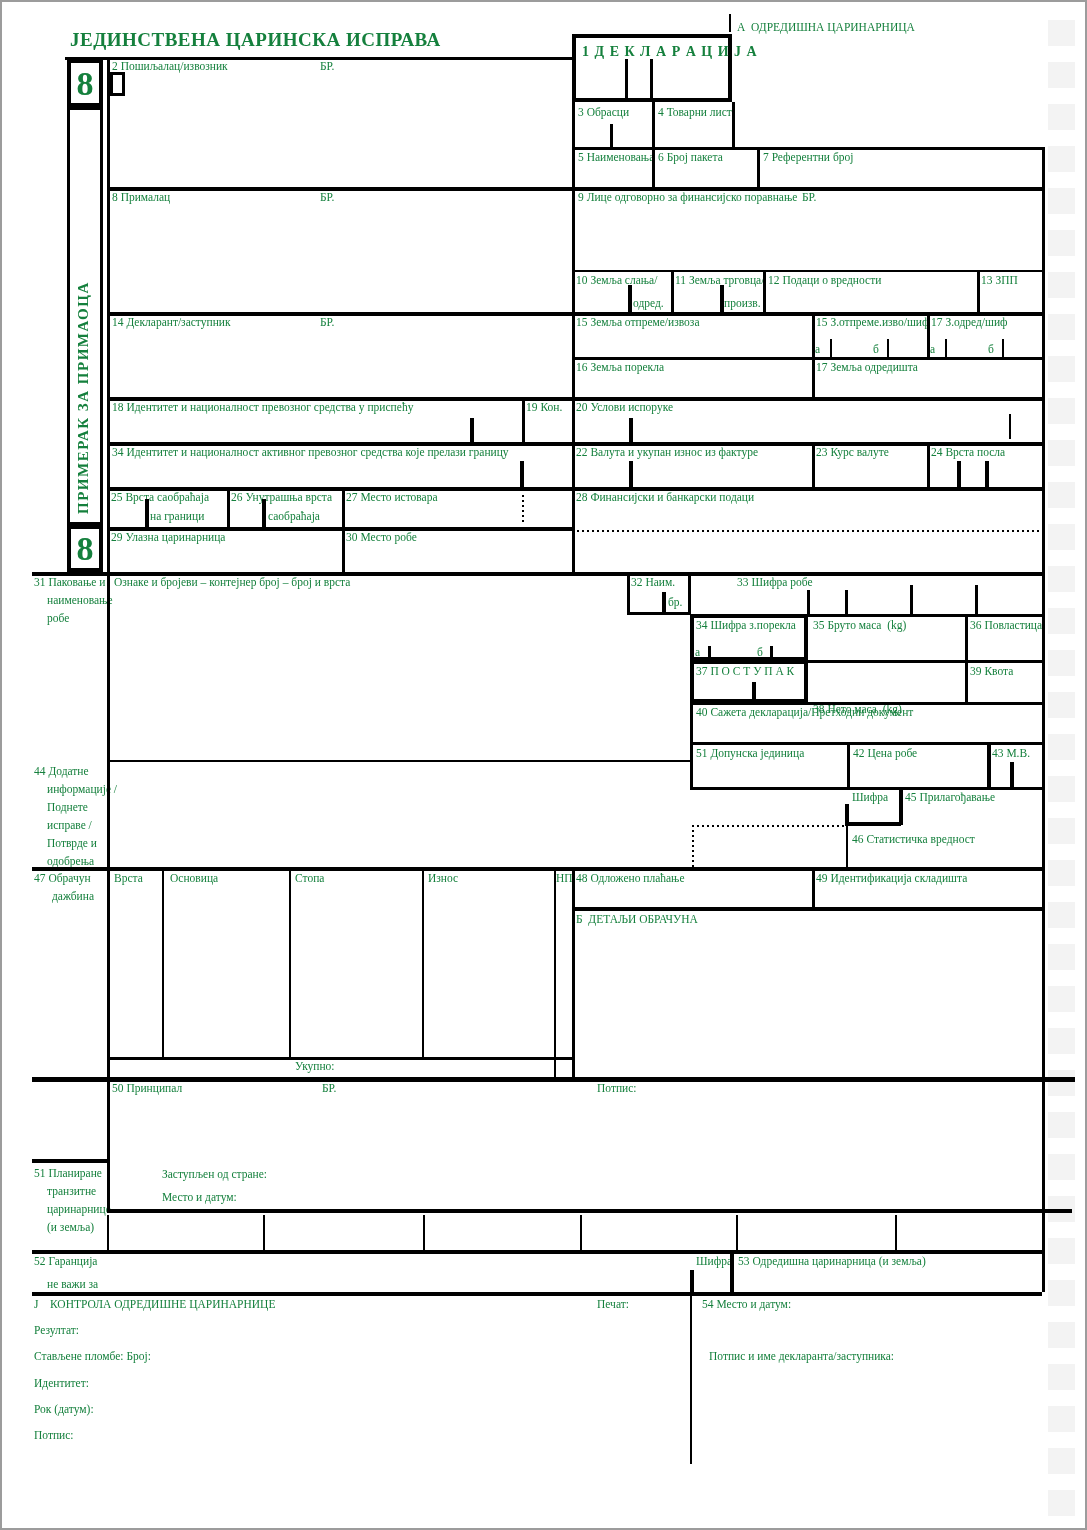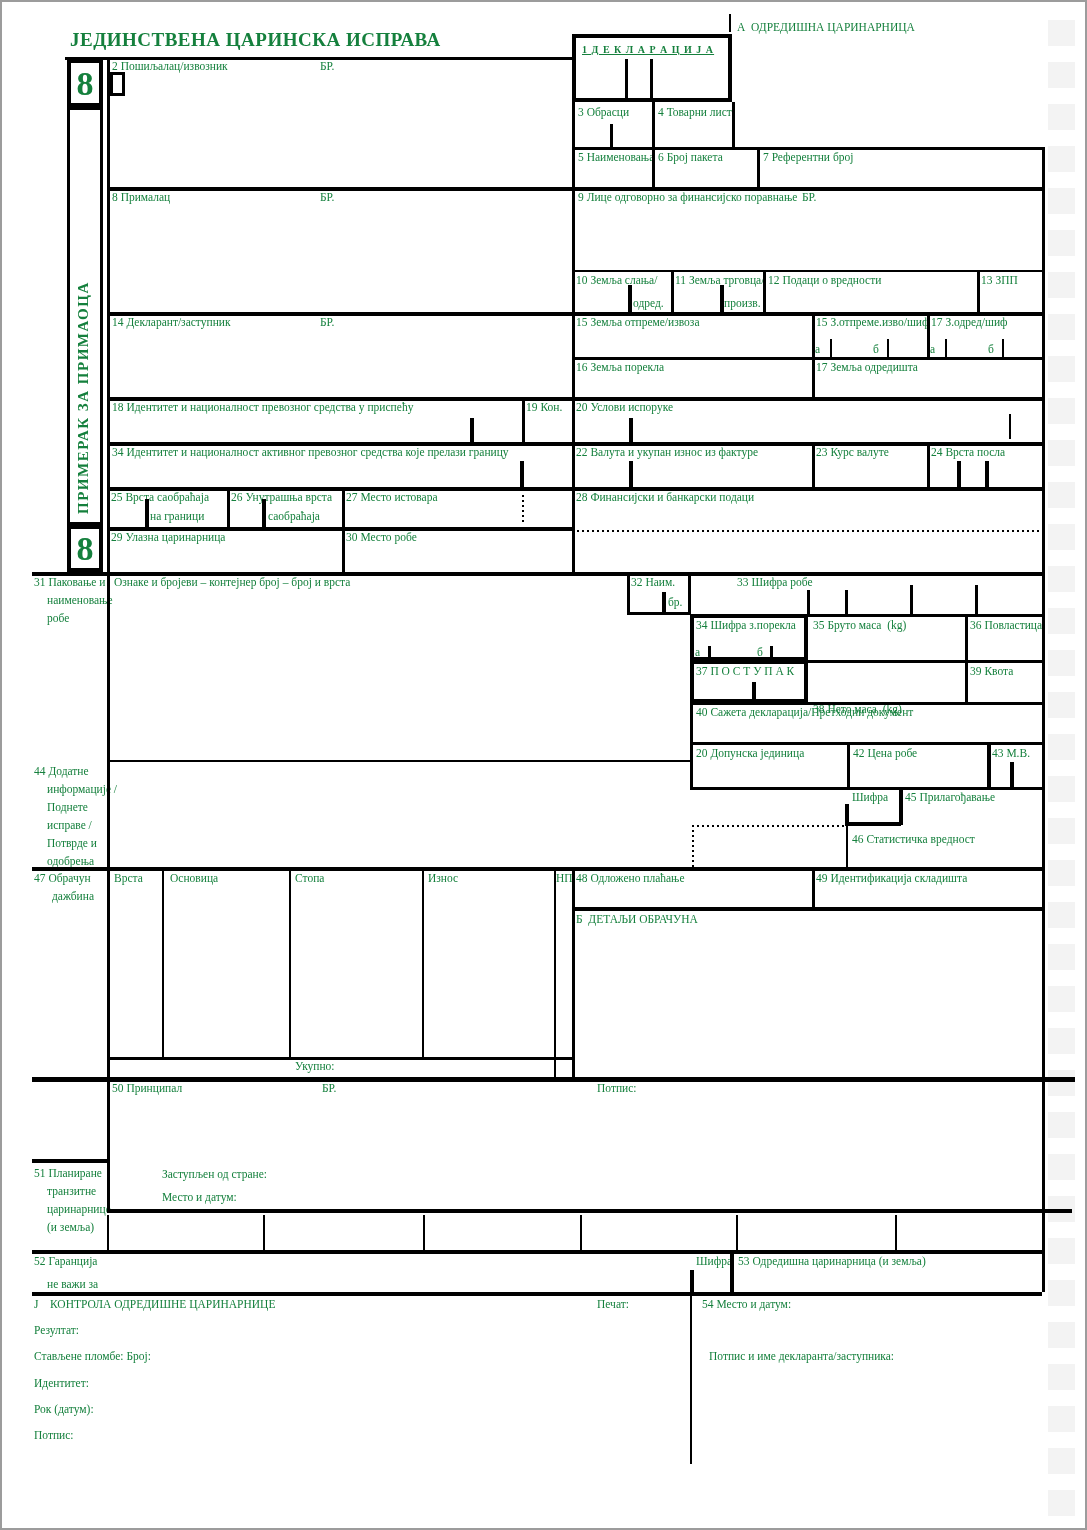--- a/index.html
+++ b/index.html
@@ -2,21 +2,21 @@
 <html><head>
 <meta charset="utf-8">
 <style>
   html,body{margin:0;padding:0;background:#e8e8e8;}
   #page{position:relative;width:1083px;height:1526px;background:#ffffff;border:2px solid #9c9c9c;
         font-family:"Liberation Serif","DejaVu Serif",serif;color:#15803d;overflow:hidden;}
   .t{position:absolute;font-size:11.5px;line-height:1.1;white-space:pre;}
   .tt{position:absolute;font-size:19px;font-weight:bold;white-space:pre;letter-spacing:.5px;}
   .bx{position:absolute;box-sizing:border-box;}
   .ln{position:absolute;background:#000;}
-  .dekl{position:absolute;font-size:10px;font-weight:bold;white-space:pre;letter-spacing:1px;text-decoration:underline;}
+  .dekl{position:absolute;font-size:14px;font-weight:bold;white-space:pre;letter-spacing:1px;}
   .n8{position:absolute;font-size:34px;font-weight:bold;text-align:center;}
   .cpy{position:absolute;font-size:15px;font-weight:bold;letter-spacing:1.5px;white-space:pre;
        writing-mode:vertical-rl;transform:rotate(180deg);}
   .artifacts{position:absolute;left:1046px;top:18px;width:27px;height:1496px;
        background:repeating-linear-gradient(180deg,#f3f3f3 0 26px,#ffffff 26px 42px);}
 </style>
 </head>
 <body>
 
 <div id="page">
@@ -99,21 +99,21 @@
   <div class="t" style="left:735px;top:574px">33 Шифра робе</div>
   <div class="t" style="left:694px;top:617px">34 Шифра з.порекла</div>
   <div class="t" style="left:693px;top:644px">а</div>
   <div class="t" style="left:755px;top:644px">б</div>
   <div class="t" style="left:811px;top:617px">35 Бруто маса  (kg)</div>
   <div class="t" style="left:968px;top:617px">36 Повластица</div>
   <div class="t" style="left:694px;top:663px">37 П О С Т У П А К</div>
   <div class="t" style="left:811px;top:701px">38 Нето маса  (kg)</div>
   <div class="t" style="left:968px;top:663px">39 Квота</div>
   <div class="t" style="left:694px;top:704px">40 Сажета декларација/Претходни документ</div>
-  <div class="t" style="left:694px;top:745px">20 Допунска јединица</div>
+  <div class="t" style="left:694px;top:745px">51 Допунска јединица</div>
   <div class="t" style="left:851px;top:745px">42 Цена робе</div>
   <div class="t" style="left:990px;top:745px">43 М.В.</div>
   <div class="t" style="left:850px;top:789px">Шифра</div>
   <div class="t" style="left:903px;top:789px">45 Прилагођавање</div>
   <div class="t" style="left:850px;top:831px">46 Статистичка вредност</div>
 
   <div class="t" style="left:32px;top:763px">44 Додатне</div>
   <div class="t" style="left:45px;top:781px">информације /</div>
   <div class="t" style="left:45px;top:799px">Поднете</div>
   <div class="t" style="left:45px;top:817px">исправе /</div>

